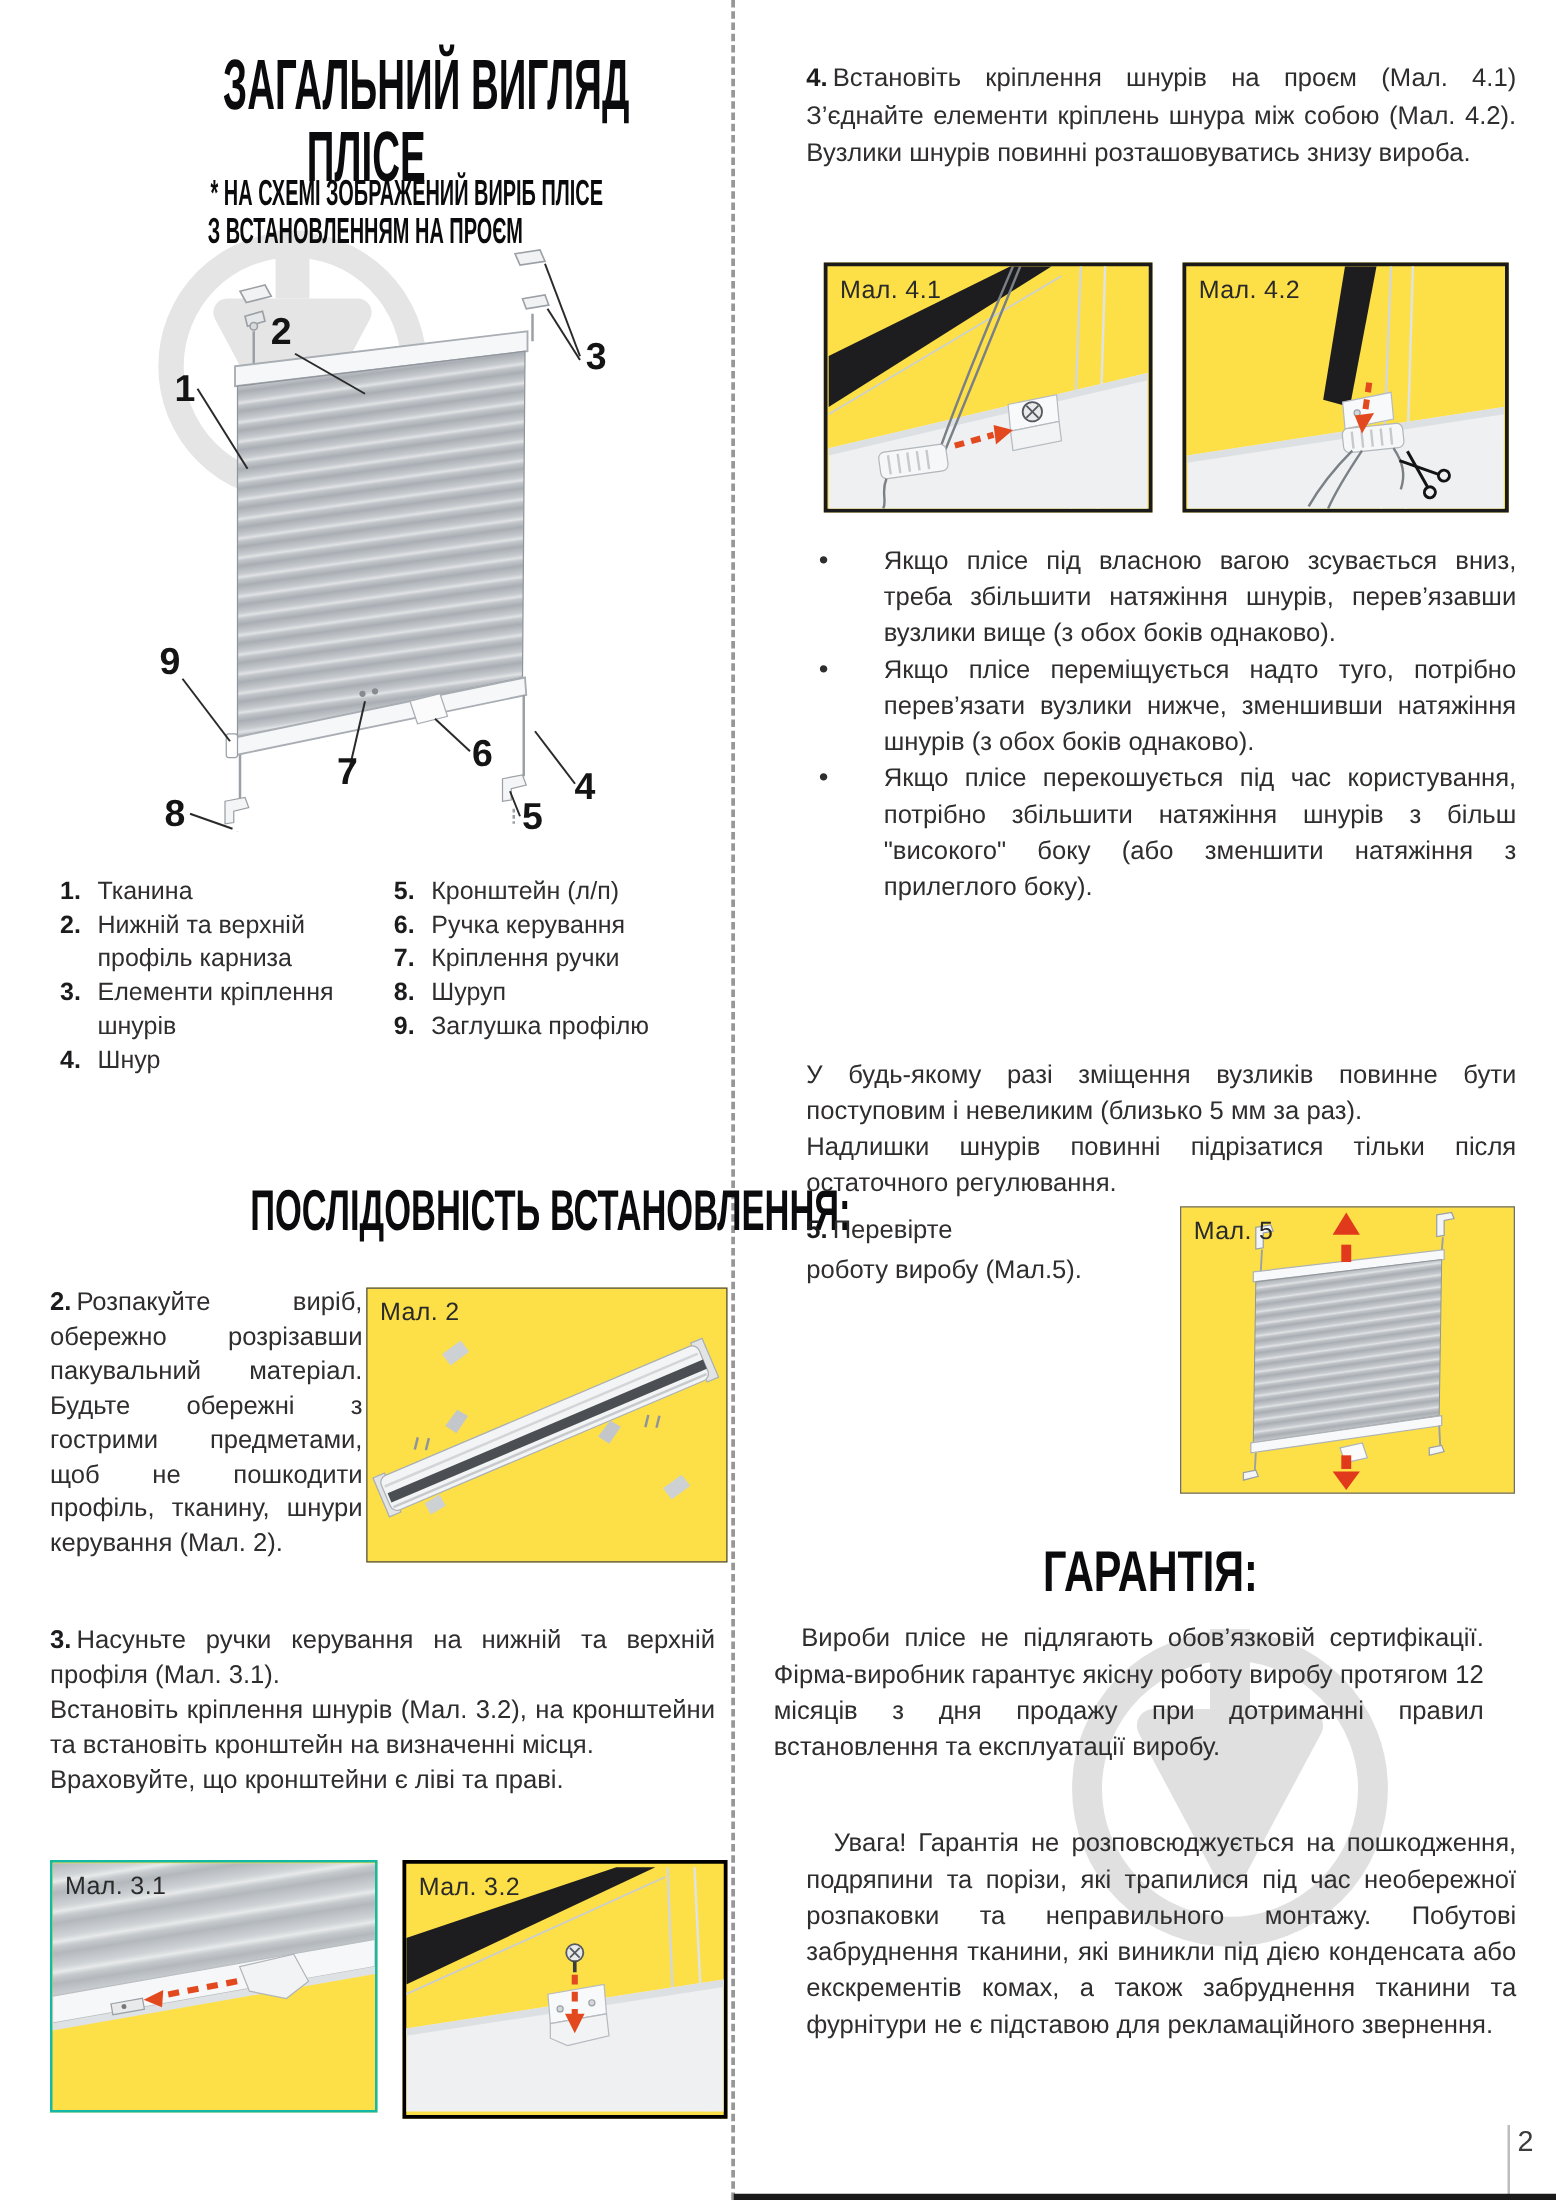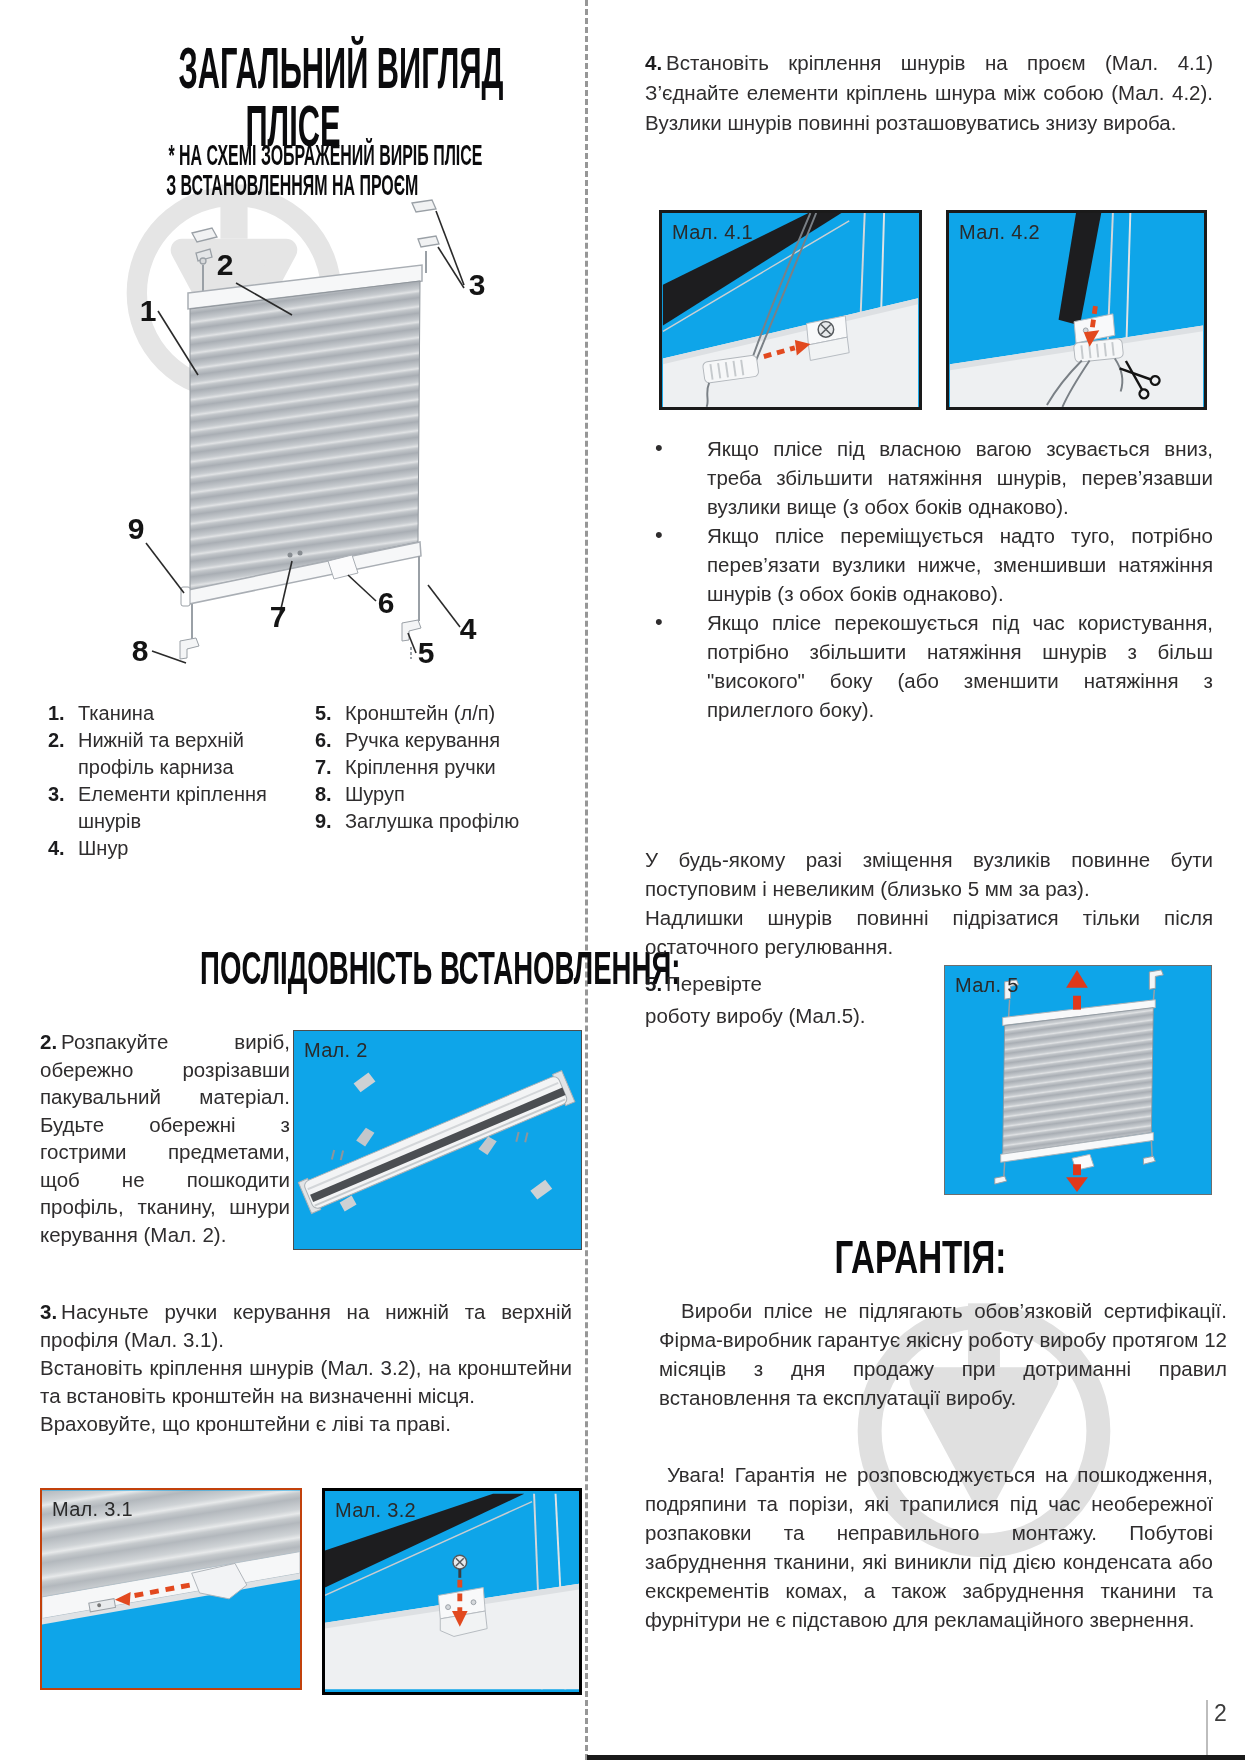--- a/index.html
+++ b/index.html
@@ -8,21 +8,21 @@
         font-family:"Liberation Sans",sans-serif;color:#2f2d2e}
   .abs{position:absolute}
   .hline{font-weight:700;color:#0b0b0d;white-space:nowrap;text-align:center}
   .cx{display:inline-block;transform-origin:50% 50%}
   .bt{font-size:20.5px;line-height:28px;color:#2f2d2e}
   .just{text-align:justify}
   .stepnum{font-weight:700;color:#1c1c1e;padding-right:4px}
   .leg{font-size:20px;line-height:27px;color:#2f2d2e}
   .leg .it{position:relative;padding-left:30px}
   .leg .it b{position:absolute;left:0;top:0;color:#1c1c1e}
-  .fig{position:absolute;background:#0ea5e9}
+  .fig{position:absolute;background:#fde047}
   .fig svg{display:block;width:100%;height:100%}
   .cap{position:absolute;left:10px;top:8px;font-size:20px;color:#2a2a2a;z-index:3;letter-spacing:.3px}
   .brow{position:relative;padding-left:62px;text-align:justify}
   .bdot{position:absolute;left:10px;top:-1px;font-size:22px;color:#2f2d2e}
   .wp{text-indent:22px}
   svg text.dnum{font-family:"Liberation Sans",sans-serif;font-weight:700;font-size:30px;fill:#141414;text-anchor:middle}
 </style>
 </head>
 <body>
 
@@ -159,21 +159,21 @@
       </g>
     </svg>
   </div>
 
   <div class="abs bt" style="left:40px;top:1298px;width:532px">
     <div class="just"><b class="stepnum">3.</b><span>Насуньте ручки керування на нижній та верхній профіля (Мал. 3.1).</span></div>
     <div class="just">Встановіть кріплення шнурів (Мал. 3.2), на кронштейни та встановіть кронштейн на визначенні місця.</div>
     <div>Враховуйте, що кронштейни є ліві та праві.</div>
   </div>
 
-  <div class="fig" style="left:40px;top:1488px;width:262px;height:202px;border:2px solid #c2410c">
+  <div class="fig" style="left:40px;top:1488px;width:262px;height:202px;border:2px solid #14b8a6">
     <div class="cap">Мал. 3.1</div>
     <svg viewBox="0 0 262 200">
       <defs>
         <linearGradient id="pl3" gradientUnits="userSpaceOnUse" x1="0" y1="0" x2="3.8" y2="24" spreadMethod="repeat">
           <stop offset="0" stop-color="#b3b8bd"></stop>
             <stop offset="0.45" stop-color="#cfd3d6"></stop>
           <stop offset="0.62" stop-color="#e7e9ea"></stop>
             <stop offset="0.78" stop-color="#c6cacd"></stop>
           <stop offset="1" stop-color="#b3b8bd"></stop>
         </linearGradient>
@@ -329,20 +329,20 @@
           <rect x="129" y="30" width="8" height="14"></rect>
         <rect x="129" y="200" width="8" height="11"></rect>
           <polygon points="133,228 122,213 144,213"></polygon>
       </g>
     </svg>
   </div>
 
   <div class="abs hline" style="left:636px;top:1232px;width:568px;font-size:46px;line-height:50px">
     <span class="cx" style="transform:scaleX(.72)">ГАРАНТІЯ:</span>
   </div>
-  <div class="abs bt just wp" style="left:659px;top:1296px;width:568px;line-height:29px">Вироби плісе не підлягають обов’язковій сертифікації. Фірма-виробник гарантує якісну роботу виробу протягом 12 місяців з дня продажу при дотриманні правил встановлення та експлуатації виробу.</div>
+  <div class="abs bt just wp" style="left:619px;top:1296px;width:568px;line-height:29px">Вироби плісе не підлягають обов’язковій сертифікації. Фірма-виробник гарантує якісну роботу виробу протягом 12 місяців з дня продажу при дотриманні правил встановлення та експлуатації виробу.</div>
   <div class="abs bt just wp" style="left:645px;top:1460px;width:568px;line-height:29px">Увага! Гарантія не розповсюджується на пошкодження, подряпини та порізи, які трапилися під час необережної розпаковки та неправильного монтажу. Побутові забруднення тканини, які виникли під дією конденсата або екскрементів комах, а також забруднення тканини та фурнітури не є підставою для рекламаційного звернення.</div>
 
   <div class="abs" style="left:1206px;top:1700px;width:2px;height:57px;background:#bdbdbd"></div>
   <div class="abs" style="left:1214px;top:1700px;font-size:23px;color:#3c3c3c">2</div>
   <div class="abs" style="left:587px;top:1755px;width:658px;height:5px;background:#1a1a1a"></div>
 
 </div>
 
 </body></html>

